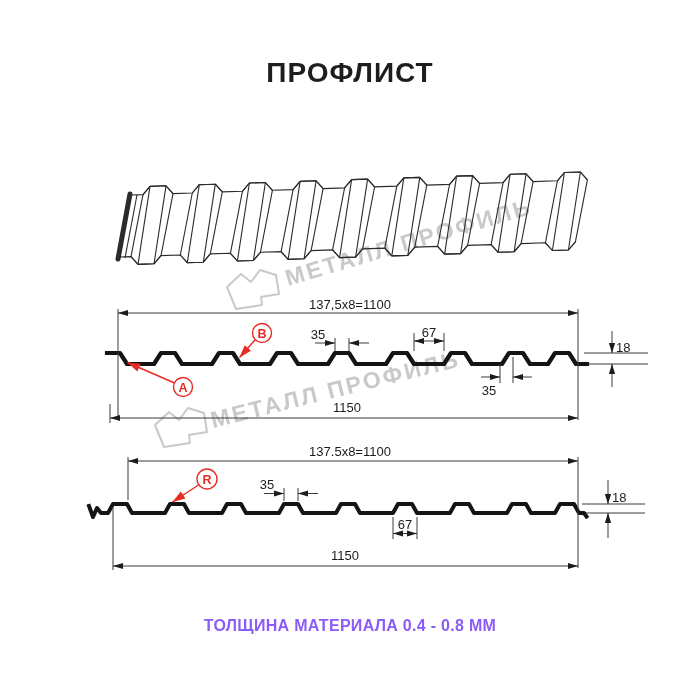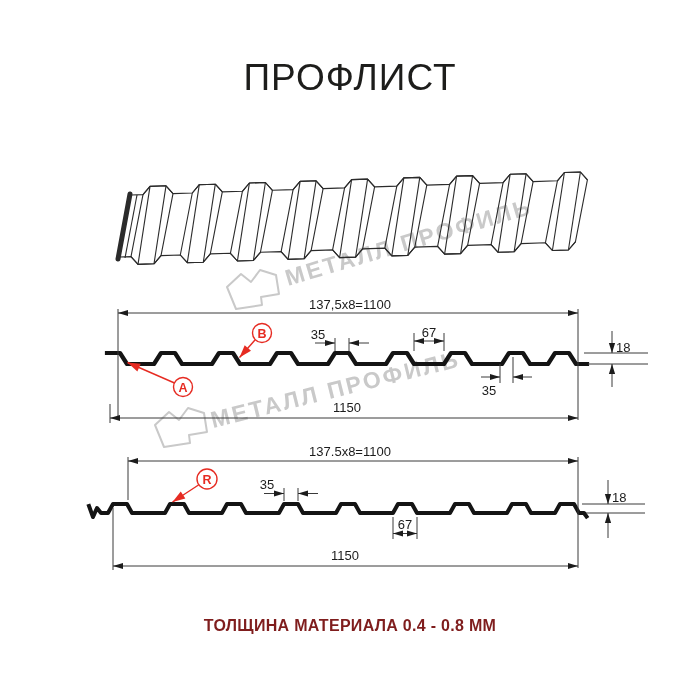--- a/index.html
+++ b/index.html
@@ -1,23 +1,23 @@
 <!DOCTYPE html>
 <html><head>
 <meta charset="utf-8">
 <style>
   html,body{margin:0;padding:0;background:#fff;}
   #page{position:relative;width:700px;height:700px;background:#fff;overflow:hidden;
         font-family:"Liberation Sans",sans-serif;}
   #title{position:absolute;top:57px;left:0;right:0;text-align:center;
-         font-size:37px;font-weight:normal;letter-spacing:1px;color:#1d1d1b;}
+         font-size:28px;font-weight:bold;letter-spacing:1px;color:#1d1d1b;}
   #subtitle{position:absolute;top:100px;left:0;right:0;text-align:center;
             font-size:16.5px;font-weight:bold;letter-spacing:.5px;color:#1d1d1b;}
   #footer-text{position:absolute;top:617px;left:0;right:0;text-align:center;
-               font-size:16px;font-weight:bold;letter-spacing:.3px;color:#7f1d1d;}
+               font-size:16px;font-weight:bold;letter-spacing:.3px;color:#8b5cf6;}
   svg{position:absolute;left:0;top:0;}
   .dimtxt{font-family:"Liberation Sans",sans-serif;font-size:13px;fill:#1c1c1c;}
   .wmtxt{font-family:"Liberation Sans",sans-serif;font-size:23px;font-weight:bold;
          letter-spacing:2.5px;fill:#c9c9c9;}
   .redlbl{font-family:"Liberation Sans",sans-serif;font-size:12.5px;font-weight:bold;fill:#e62b22;}
   .thin{stroke:#3a3a3a;stroke-width:1;fill:none;}
   .thick{stroke:#141414;stroke-width:4.2;fill:none;stroke-linejoin:round;stroke-linecap:square;}
   .sheetline{stroke:#2b2b2b;stroke-width:1.1;fill:none;stroke-linejoin:round;}
   .red{stroke:#e62b22;stroke-width:1.4;fill:none;}
 </style>

